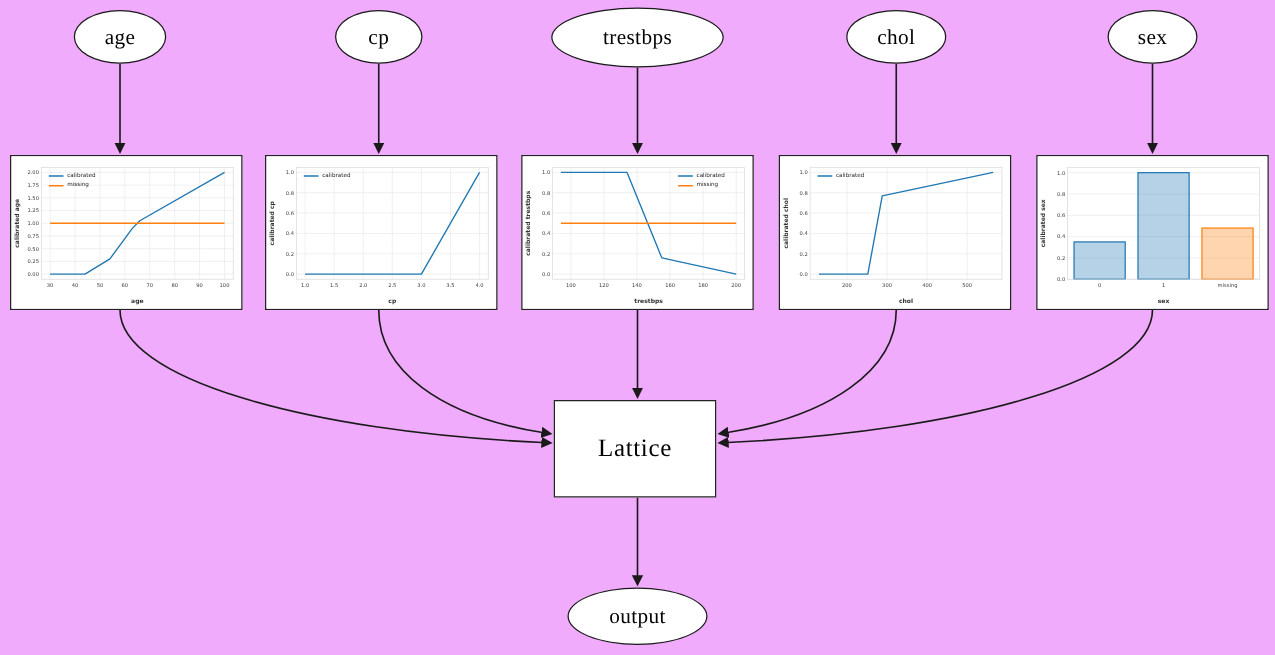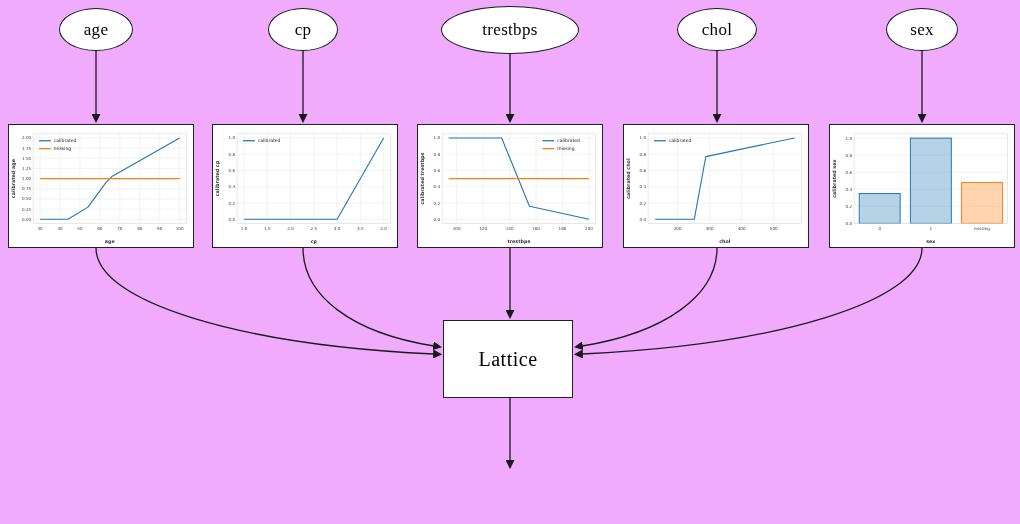--- a/index.html
+++ b/index.html
@@ -245,14 +245,17 @@
         <rect x="24" y="9" width="156" height="91" fill="none" stroke="#d9d9d9" stroke-width="0.6"></rect>
         <text x="102" y="119.5" text-anchor="middle" font-size="4.9" font-weight="600" fill="#333" font-family="&quot;DejaVu Sans&quot;, sans-serif">sex</text>
         <text x="6" y="54.5" text-anchor="middle" font-size="4.9" font-weight="600" fill="#333" font-family="&quot;DejaVu Sans&quot;, sans-serif" transform="rotate(-90 6 54.5)">calibrated sex</text>
       </svg>
   </div>
 
   <div class="lattice-box" style="left:443px;top:320px;width:130px;height:78px;">
     <span>Lattice</span>
   </div>
 
+  <div class="node-ellipse" style="left:454px;top:470px;width:112px;height:46px;">
+    <span>output</span>
+  </div>
 
 </div>
 
 </body></html>

